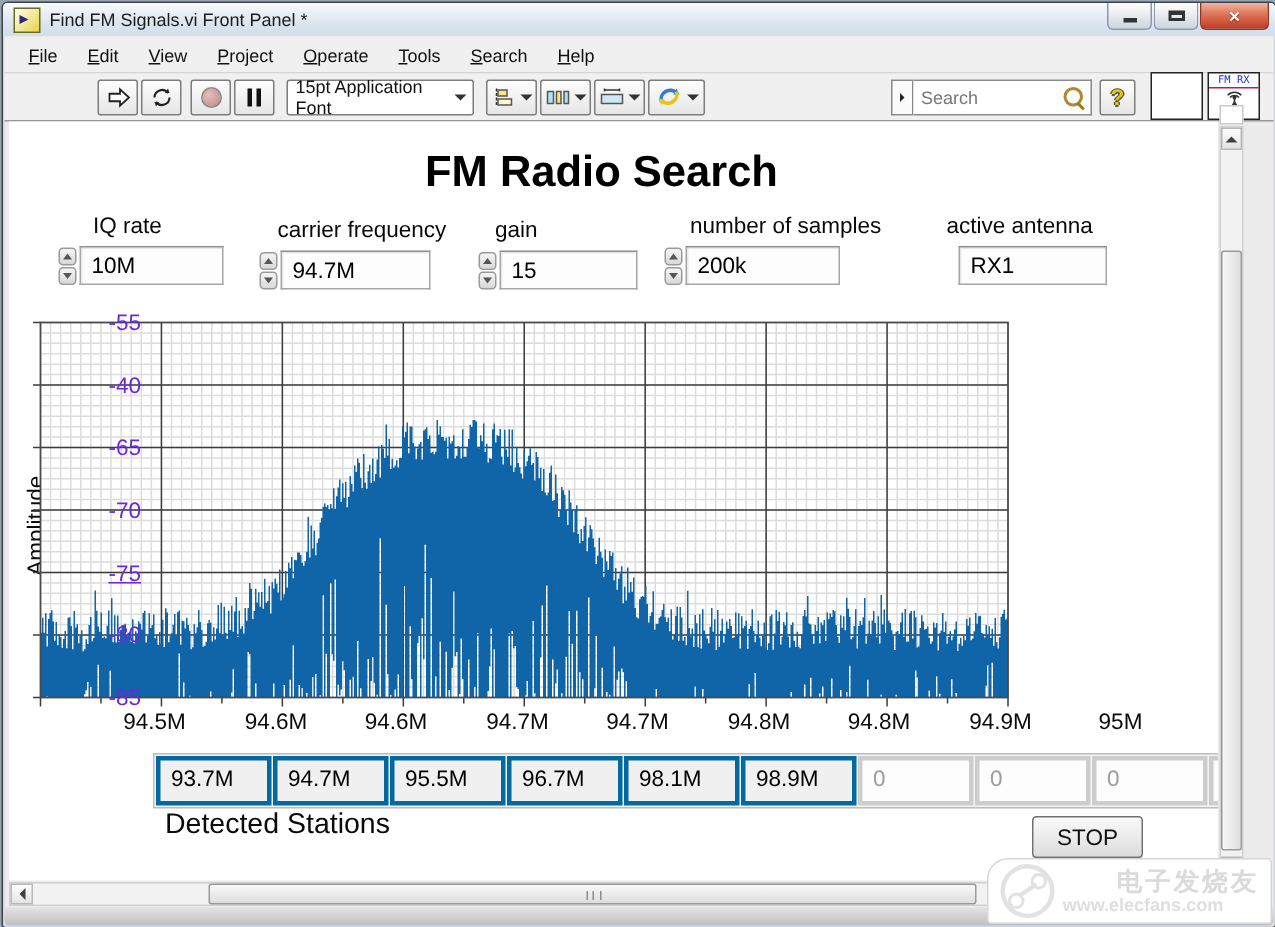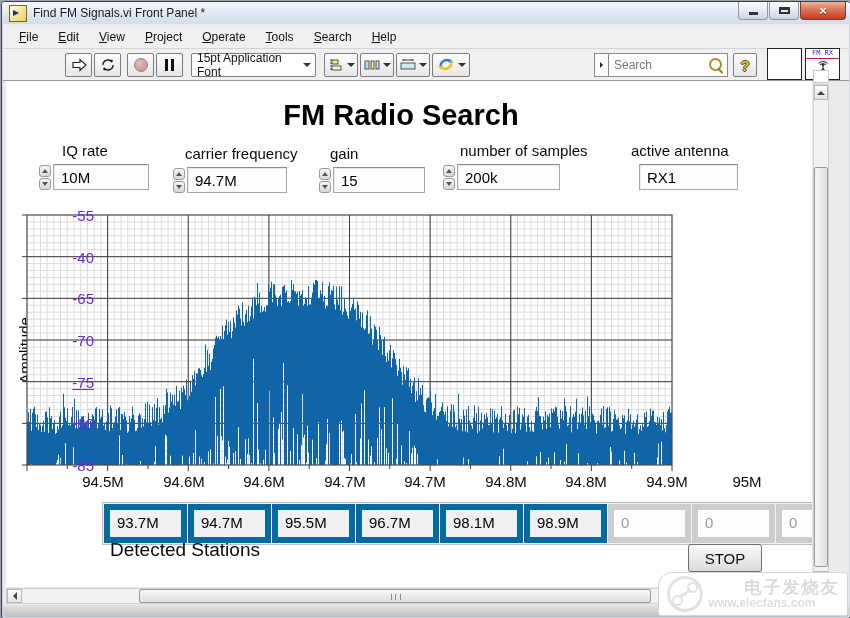--- a/index.html
+++ b/index.html
@@ -73,21 +73,21 @@
             box-shadow:1px 1px 0 #e9e9e9 inset;}
   
   .plot-svg{position:absolute;left:13px;top:129px;}
   .ytick{position:absolute;width:52px;text-align:right;font-size:15px;color:#6d28d9;}
   .xtick{position:absolute;width:66px;text-align:center;font-size:15px;color:#0a0a0a;}
   .ylabel{position:absolute;left:-37px;top:261px;transform:rotate(-90deg);transform-origin:50% 50%;
           width:110px;text-align:center;font-size:15px;color:#0a0a0a;}
   
   .stations{position:absolute;left:96px;top:421px;display:flex;border:1px solid #bdbdbd;
             background:#f2f2f2;padding:1px;}
-  .cell{width:64px;height:27px;border:6px solid #0369a1;background:#f0f0f0;font-size:15px;
+  .cell{width:64px;height:27px;border:3px solid #0369a1;background:#f0f0f0;font-size:15px;
         line-height:26px;padding-left:7px;color:#000;margin-right:1px;}
   .cell.dim{background:#fdfdfd;border-color:#cdcdcd;color:#9d9d9d;}
   .stations-label{position:absolute;left:104px;top:458px;font-size:19px;color:#0a0a0a;}
   .stopbtn{position:absolute;left:682px;top:463px;width:72px;height:26px;border:1px solid #6f6f6f;
            border-radius:3px;background:linear-gradient(#fafafa,#dcdcdc);font-size:15px;color:#111;
            display:flex;align-items:center;justify-content:center;box-shadow:0 1px 0 #bbb;}
   
   .hscroll{position:absolute;left:4px;top:586px;width:806px;height:16px;background:#f2f2f2;
            border:1px solid #d0d0d0;box-sizing:border-box;}
   .vscroll{position:absolute;left:811px;top:82px;width:16px;height:503px;background:#f2f2f2;

